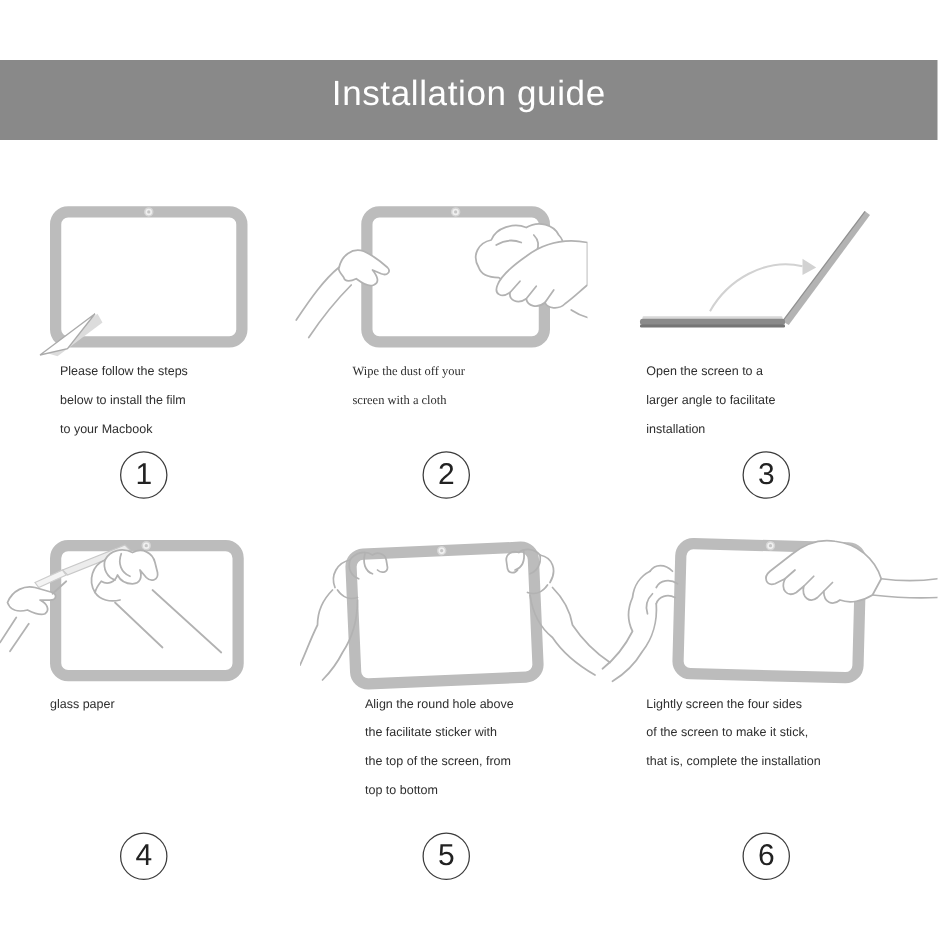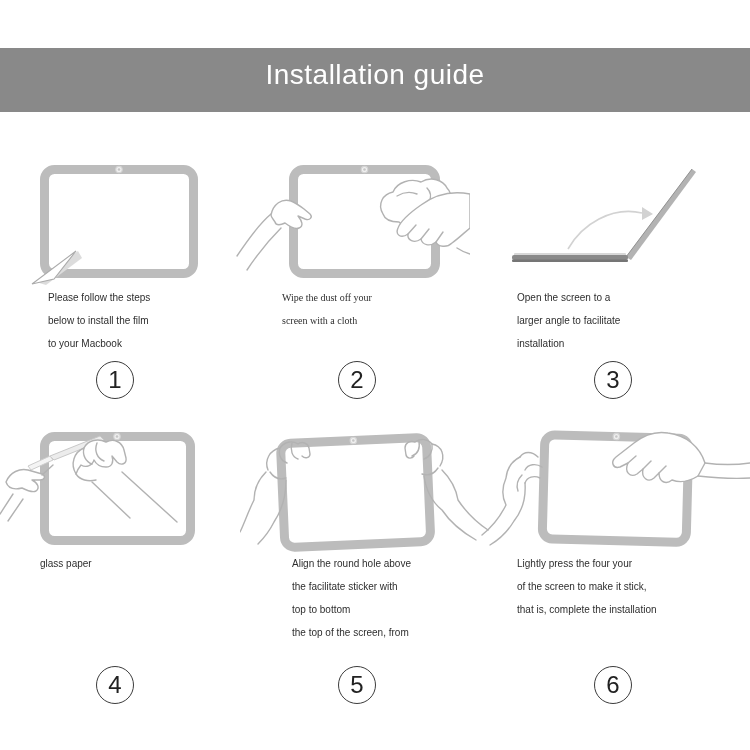--- a/index.html
+++ b/index.html
@@ -160,25 +160,25 @@
   <div>Open the screen to a</div>
   <div>larger angle to facilitate</div>
   <div>installation</div>
 </div>
 <div class="step-text t4">
   <div>glass paper</div>
 </div>
 <div class="step-text t5">
   <div>Align the round hole above</div>
   <div>the facilitate sticker with</div>
+  <div>the top of the screen, from</div>
   <div>top to bottom</div>
-  <div>the top of the screen, from</div>
 </div>
 <div class="step-text t6">
-  <div>Lightly press the four your</div>
+  <div>Lightly screen the four sides</div>
   <div>of the screen to make it stick,</div>
   <div>that is, complete the installation</div>
 </div>
 
 <div class="badge b1">
     <span>1</span>
   </div>
 <div class="badge b2">
     <span>2</span>
   </div>

